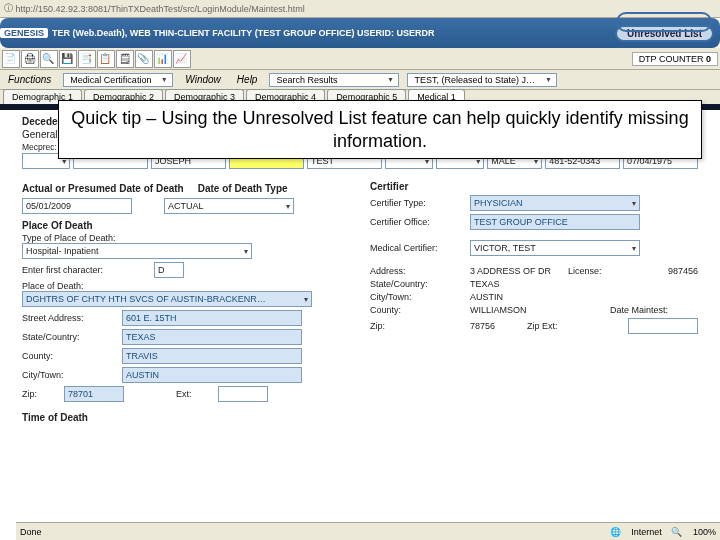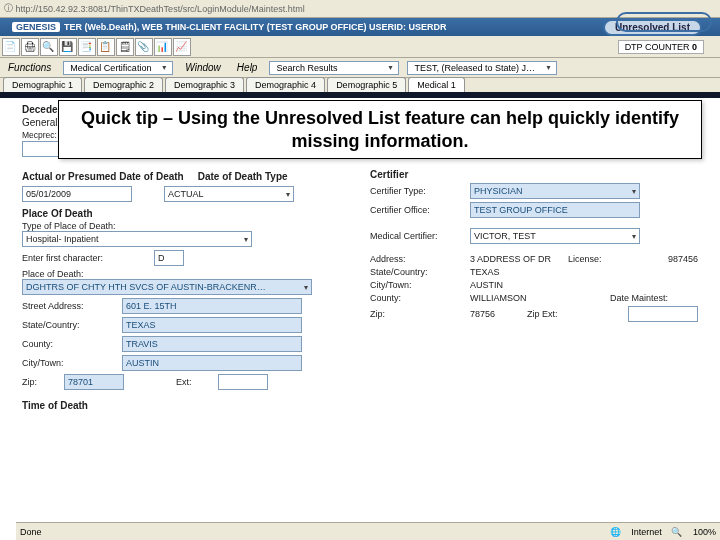--- a/index.html
+++ b/index.html
@@ -1,45 +1,45 @@
 <!DOCTYPE html>
 <html><head>
 <meta charset="utf-8">
 <style>
   * { box-sizing: border-box; margin: 0; padding: 0; font-family: Arial, sans-serif; }
   body { width: 720px; height: 540px; background: #fff; overflow: hidden; font-size: 9px; position: relative; }
   .addressbar { height: 18px; background: #ece9d8; border-bottom: 1px solid #aca899; display: flex; align-items: center; padding: 0 4px; font-size: 9px; color: #666; }
-  .genesis-bar { height: 18px; background: linear-gradient(#3a6ea5,#2b5a8e); color: #fff; display: flex; align-items: center; padding: 0 12px; font-size: 9px; font-weight: bold; }
+  .genesis-bar { height: 30px; background: linear-gradient(#3a6ea5,#2b5a8e); color: #fff; display: flex; align-items: center; padding: 0 0; font-size: 9px; font-weight: bold; border-radius: 8px; }
   .genesis-title { flex: 1; white-space: nowrap; overflow: hidden; }
   .unresolved-pill { background: #c8d8e8; color: #224; border: 2px solid #3a6ea5; border-radius: 10px; padding: 1px 10px; font-size: 10px; margin-right: 6px; }
   .highlight-oval { position: absolute; border: 2px solid #3a6ea5; border-radius: 12px; top: 12px; right: 8px; width: 96px; height: 20px; pointer-events: none; }
   .toolbar { height: 22px; background: #ece9d8; border-bottom: 1px solid #aca899; display: flex; align-items: center; padding: 0 2px; gap: 1px; }
   .tool-icon { width: 18px; height: 18px; background: #fff; border: 1px solid #999; display: flex; align-items: center; justify-content: center; font-size: 10px; }
-  .dtp-counter { margin-left: auto; border: 1px solid #aaa; background: #fff; padding: 1px 6px; font-size: 9px; margin-right: 14px; }
+  .dtp-counter { margin-left: auto; border: 1px solid #aaa; background: #fff; padding: 1px 6px; font-size: 9px; margin-right: 0; }
   .menubar { height: 20px; background: #ece9d8; border-bottom: 1px solid #aca899; display: flex; align-items: center; font-size: 10px; }
   .menubar .menu { padding: 2px 8px; font-style: italic; }
   .menubar .dropdown { border: 1px solid #7f9db9; background: #fff; padding: 1px 6px; margin: 0 4px; font-size: 9px; display: flex; align-items: center; min-width: 80px; }
   .menubar .dropdown::after { content: "▾"; margin-left: auto; font-size: 8px; color: #444; }
   .tabrow { height: 20px; background: #ece9d8; display: flex; align-items: flex-end; padding: 0 3px; border-bottom: 6px solid #0f172a; }
   .tab { border: 1px solid #959595; border-bottom: none; background: #f5f5f0; padding: 2px 8px; font-size: 9px; margin-right: 2px; border-radius: 3px 3px 0 0; }
   .tab.active { background: #fff; }
   .content { position: relative; padding: 4px 22px; font-size: 9px; color: #222; height: 418px; overflow: hidden; }
   .section-head { font-weight: bold; font-size: 10px; margin: 2px 0; }
   .row { display: flex; align-items: center; gap: 4px; margin: 2px 0; flex-wrap: nowrap; }
   .label { font-size: 9px; color: #222; white-space: nowrap; }
   .field { border: 1px solid #7f9db9; background: #fff; height: 16px; padding: 1px 3px; font-size: 9px; display: flex; align-items: center; min-width: 30px; }
   .field.blue { background: #d4e4f4; color: #1a4d7a; }
   .field.yellow { background: #ffff66; }
   .sel::after { content: "▾"; margin-left: auto; font-size: 8px; color: #444; }
   .two-col { display: flex; gap: 16px; }
   .col { flex: 1; }
   .col-right { flex: 1; border-left: none; padding-left: 4px; }
   .form-row { display: flex; align-items: center; gap: 12px; margin: 3px 0; }
   .form-row .lbl { width: 88px; font-size: 9px; }
-  .tip-box { position: absolute; top: 100px; left: 58px; right: 18px; background: #fff; border: 1px solid #000; padding: 6px 8px; font-size: 18px; font-weight: bold; text-align: center; line-height: 1.25; box-shadow: 2px 2px 4px rgba(0,0,0,.2); font-family: Arial, sans-serif; }
+  .tip-box { position: absolute; top: 100px; left: 58px; right: 18px; background: #fff; border: 1px solid #000; padding: 6px 8px; font-size: 18px; font-weight: normal; text-align: center; line-height: 1.25; box-shadow: 2px 2px 4px rgba(0,0,0,.2); font-family: Arial, sans-serif; }
   .statusbar { position: absolute; bottom: 0; left: 16px; right: 0; height: 18px; background: #ece9d8; border-top: 1px solid #aca899; display: flex; align-items: center; font-size: 9px; padding: 0 4px; gap: 10px; }
   .statusbar .right { margin-left: auto; display: flex; gap: 10px; align-items: center; }
   .hdr-cells { display: flex; gap: 3px; font-size: 8.5px; color: #222; margin-top: 2px; }
   .hdr-cells > div { flex: 1; white-space: nowrap; overflow: hidden; }
   .val-cells { display: flex; gap: 3px; margin-top: 1px; }
   .val-cells > div { flex: 1; }
 </style>
 </head>
 <body>
 

